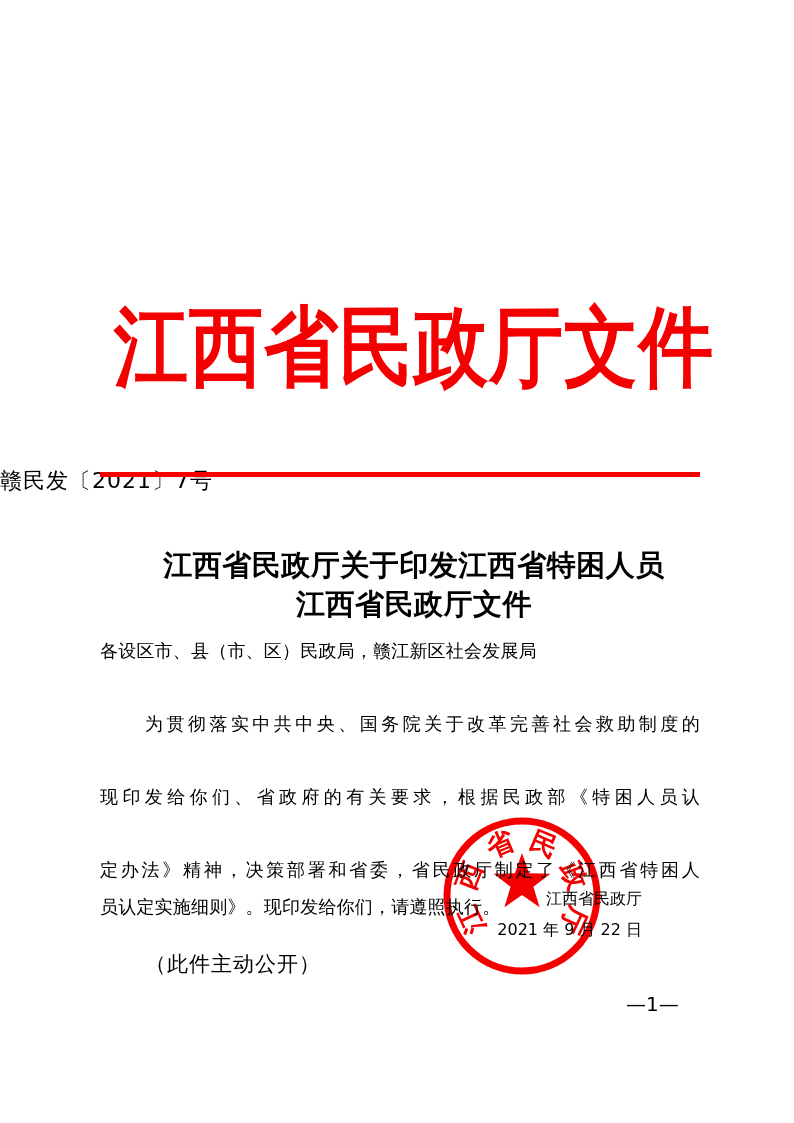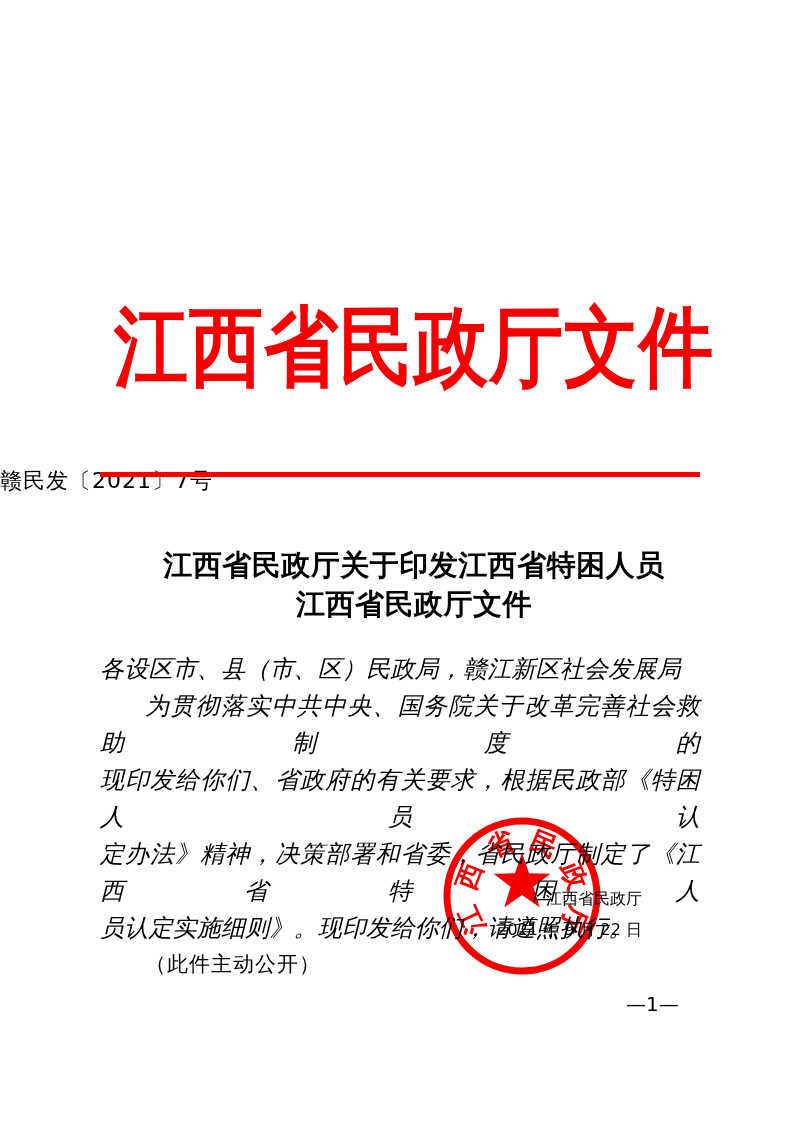--- a/index.html
+++ b/index.html
@@ -68,33 +68,33 @@
     text-align: center;
     font-size: 29px;
     font-weight: 700;
     line-height: 39px;
     letter-spacing: 0.5px;
   }
 
   
   .body-text {
     position: absolute;
-    top: 651px;
+    top: 632px;
     left: 100px;
     width: 600px;
-    font-size: 24px;
+    font-size: 18px;
     line-height: 37px;
     letter-spacing: 0.2px;
     z-index: 2;
-    font-style: italic;
   }
   .bline.indent { text-indent: 45px; }
   .bline.fill {
     text-align: justify;
     text-align-last: justify;
+    margin-top: 36px;
   }
 
   
   .seal {
     position: absolute;
     left: 437px;
     top: 811px;
     width: 170px;
     height: 170px;
     z-index: 1;

